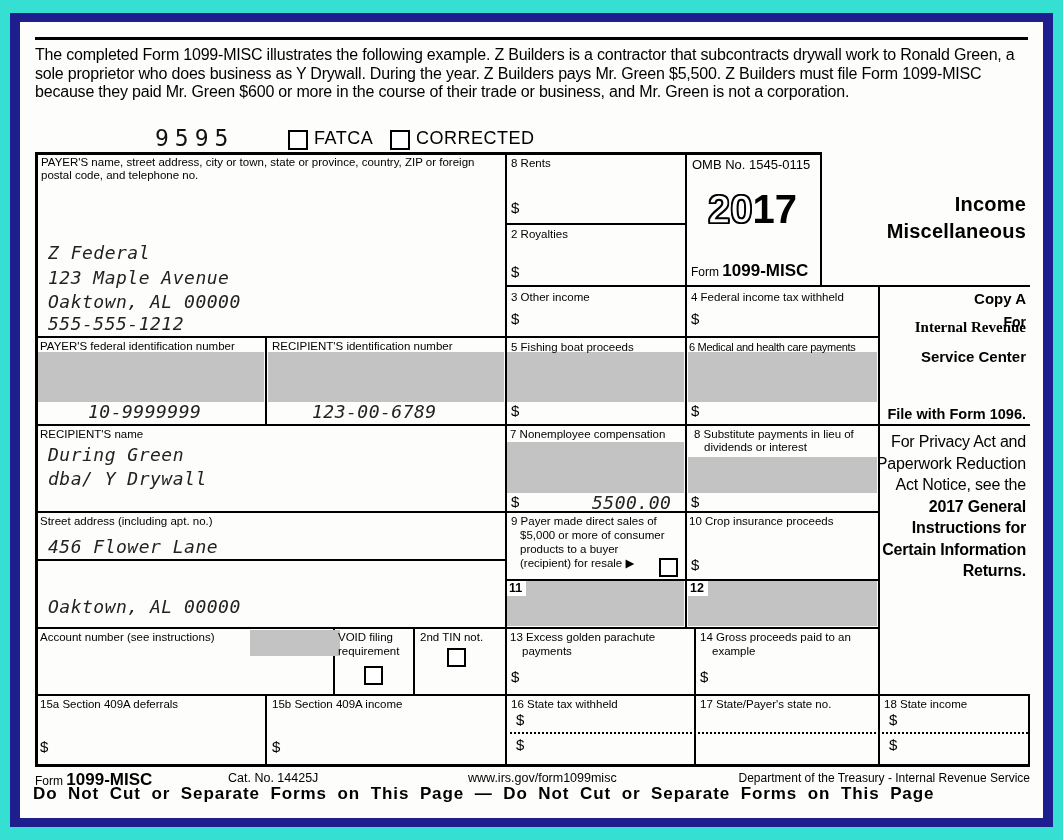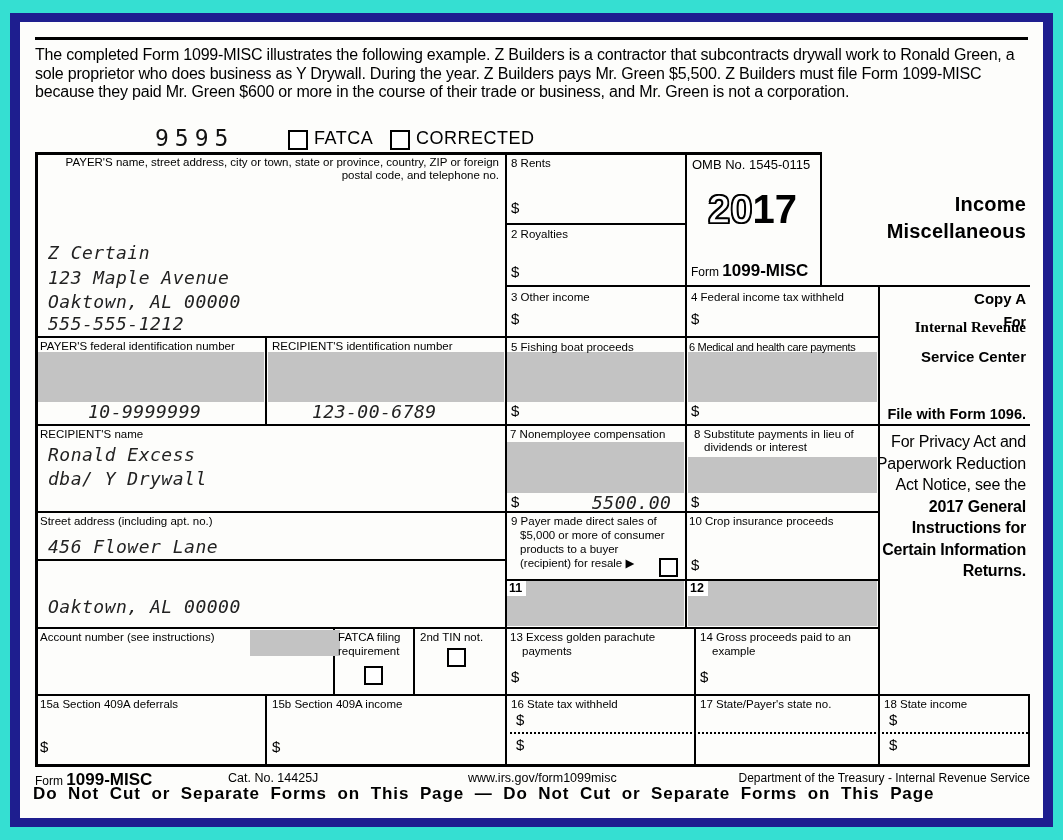--- a/index.html
+++ b/index.html
@@ -73,22 +73,22 @@
   <div class="gray" style="left:38px;top:352px;width:226px;height:50px;"></div>
   <div class="gray" style="left:268px;top:352px;width:236px;height:50px;"></div>
   <div class="gray" style="left:507px;top:352px;width:177px;height:50px;"></div>
   <div class="gray" style="left:688px;top:352px;width:189px;height:50px;"></div>
   <div class="gray" style="left:507px;top:442px;width:177px;height:51px;"></div>
   <div class="gray" style="left:688px;top:457px;width:189px;height:36px;"></div>
   <div class="gray" style="left:507px;top:581px;width:177px;height:45px;"></div>
   <div class="gray" style="left:688px;top:581px;width:189px;height:45px;"></div>
   <div class="gray" style="left:250px;top:630px;width:90px;height:26px;"></div>
 
-  <div class="lbl" style="left:41px;top:156px;width:458px;text-align:right;">PAYER'S name, street address, city or town, state or province, country, ZIP or foreign postal code, and telephone no.</div>
-  <div class="hand" style="left:48px;top:242px;">Z Certain</div>
+  <div class="lbl" style="left:41px;top:156px;width:458px;">PAYER'S name, street address, city or town, state or province, country, ZIP or foreign postal code, and telephone no.</div>
+  <div class="hand" style="left:48px;top:242px;">Z Federal</div>
   <div class="hand" style="left:48px;top:267px;">123 Maple Avenue</div>
   <div class="hand" style="left:48px;top:291px;">Oaktown, AL 00000</div>
   <div class="hand" style="left:48px;top:313px;">555-555-1212</div>
 
   <div class="lbl" style="left:511px;top:157px;">8 Rents</div>
   <div class="dol" style="left:511px;top:199px;">$</div>
   <div class="lbl" style="left:511px;top:228px;">2 Royalties</div>
   <div class="dol" style="left:511px;top:263px;">$</div>
 
   <div class="lbl" style="left:692px;top:158px;font-size:13px;">OMB No. 1545-0115</div>
@@ -109,21 +109,21 @@
   <div class="lbl" style="left:272px;top:340px;width:228px;">RECIPIENT'S identification number</div>
   <div class="hand" style="left:88px;top:401px;">10-9999999</div>
   <div class="hand" style="left:312px;top:401px;">123-00-6789</div>
 
   <div class="lbl" style="left:511px;top:341px;">5 Fishing boat proceeds</div>
   <div class="dol" style="left:511px;top:402px;">$</div>
   <div class="lbl sm" style="left:689px;top:341px;width:190px;">6 Medical and health care payments</div>
   <div class="dol" style="left:691px;top:402px;">$</div>
 
   <div class="lbl" style="left:40px;top:428px;">RECIPIENT'S name</div>
-  <div class="hand" style="left:48px;top:444px;">Ronald Excess</div>
+  <div class="hand" style="left:48px;top:444px;">During Green</div>
   <div class="hand" style="left:48px;top:468px;">dba/ Y Drywall</div>
 
   <div class="lbl" style="left:510px;top:428px;width:175px;">7 Nonemployee compensation</div>
   <div class="dol" style="left:511px;top:493px;">$</div>
   <div class="hand" style="left:592px;top:492px;">5500.00</div>
   <div class="lbl" style="left:694px;top:428px;">8 Substitute payments in lieu of</div>
   <div class="lbl" style="left:704px;top:441px;">dividends or interest</div>
   <div class="dol" style="left:691px;top:493px;">$</div>
 
   <div class="lbl" style="left:40px;top:515px;">Street address (including apt. no.)</div>
@@ -136,21 +136,21 @@
   <div class="cb" style="left:659px;top:558px;width:15px;height:15px;"></div>
   <div class="lbl" style="left:689px;top:515px;">10 Crop insurance proceeds</div>
   <div class="dol" style="left:691px;top:556px;">$</div>
 
   <div class="hand" style="left:48px;top:596px;">Oaktown, AL 00000</div>
 
   <div class="chip" style="left:507px;top:581px;">11</div>
   <div class="chip" style="left:688px;top:581px;">12</div>
 
   <div class="lbl" style="left:40px;top:631px;">Account number (see instructions)</div>
-  <div class="lbl" style="left:338px;top:631px;">FATCA filing</div>
+  <div class="lbl" style="left:338px;top:631px;">VOID filing</div>
   <div class="lbl" style="left:338px;top:645px;">requirement</div>
   <div class="cb" style="left:364px;top:666px;width:15px;height:15px;"></div>
   <div class="lbl" style="left:420px;top:631px;">2nd TIN not.</div>
   <div class="cb" style="left:447px;top:648px;width:15px;height:15px;"></div>
 
   <div class="lbl" style="left:510px;top:631px;">13 Excess golden parachute</div>
   <div class="lbl" style="left:522px;top:645px;">payments</div>
   <div class="dol" style="left:511px;top:668px;">$</div>
   <div class="lbl" style="left:700px;top:631px;">14 Gross proceeds paid to an</div>
   <div class="lbl" style="left:712px;top:645px;">example</div>

